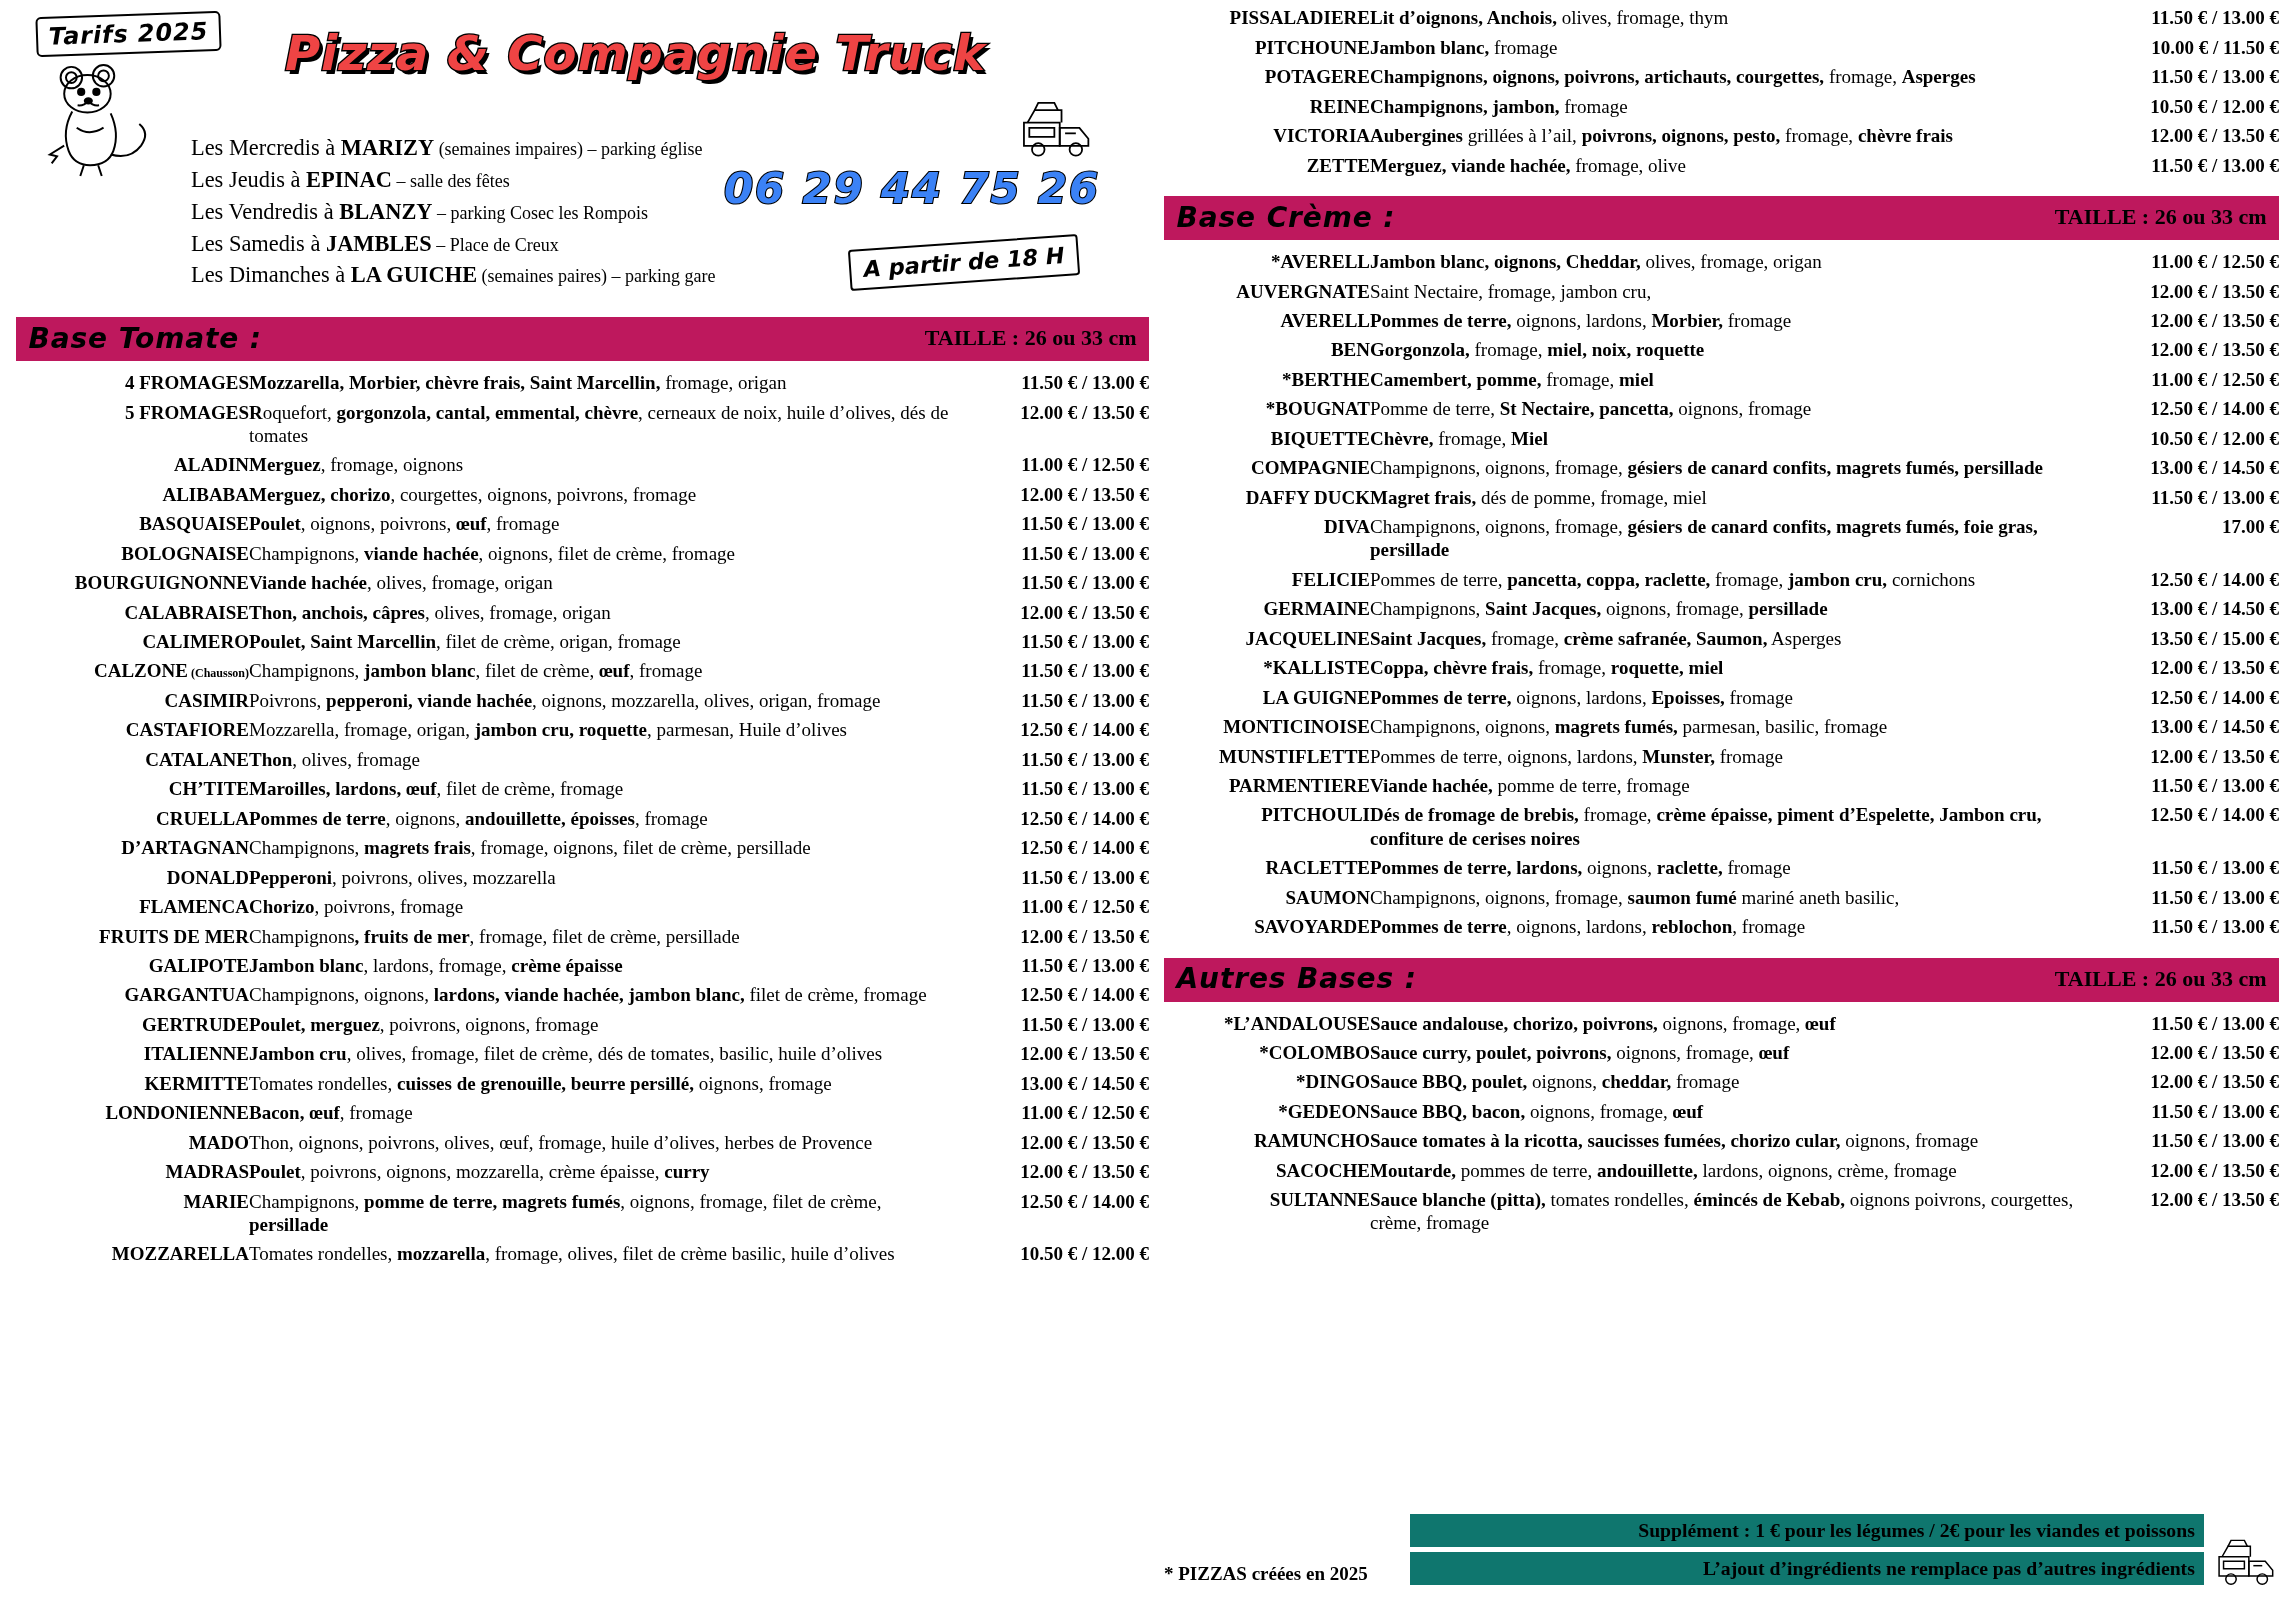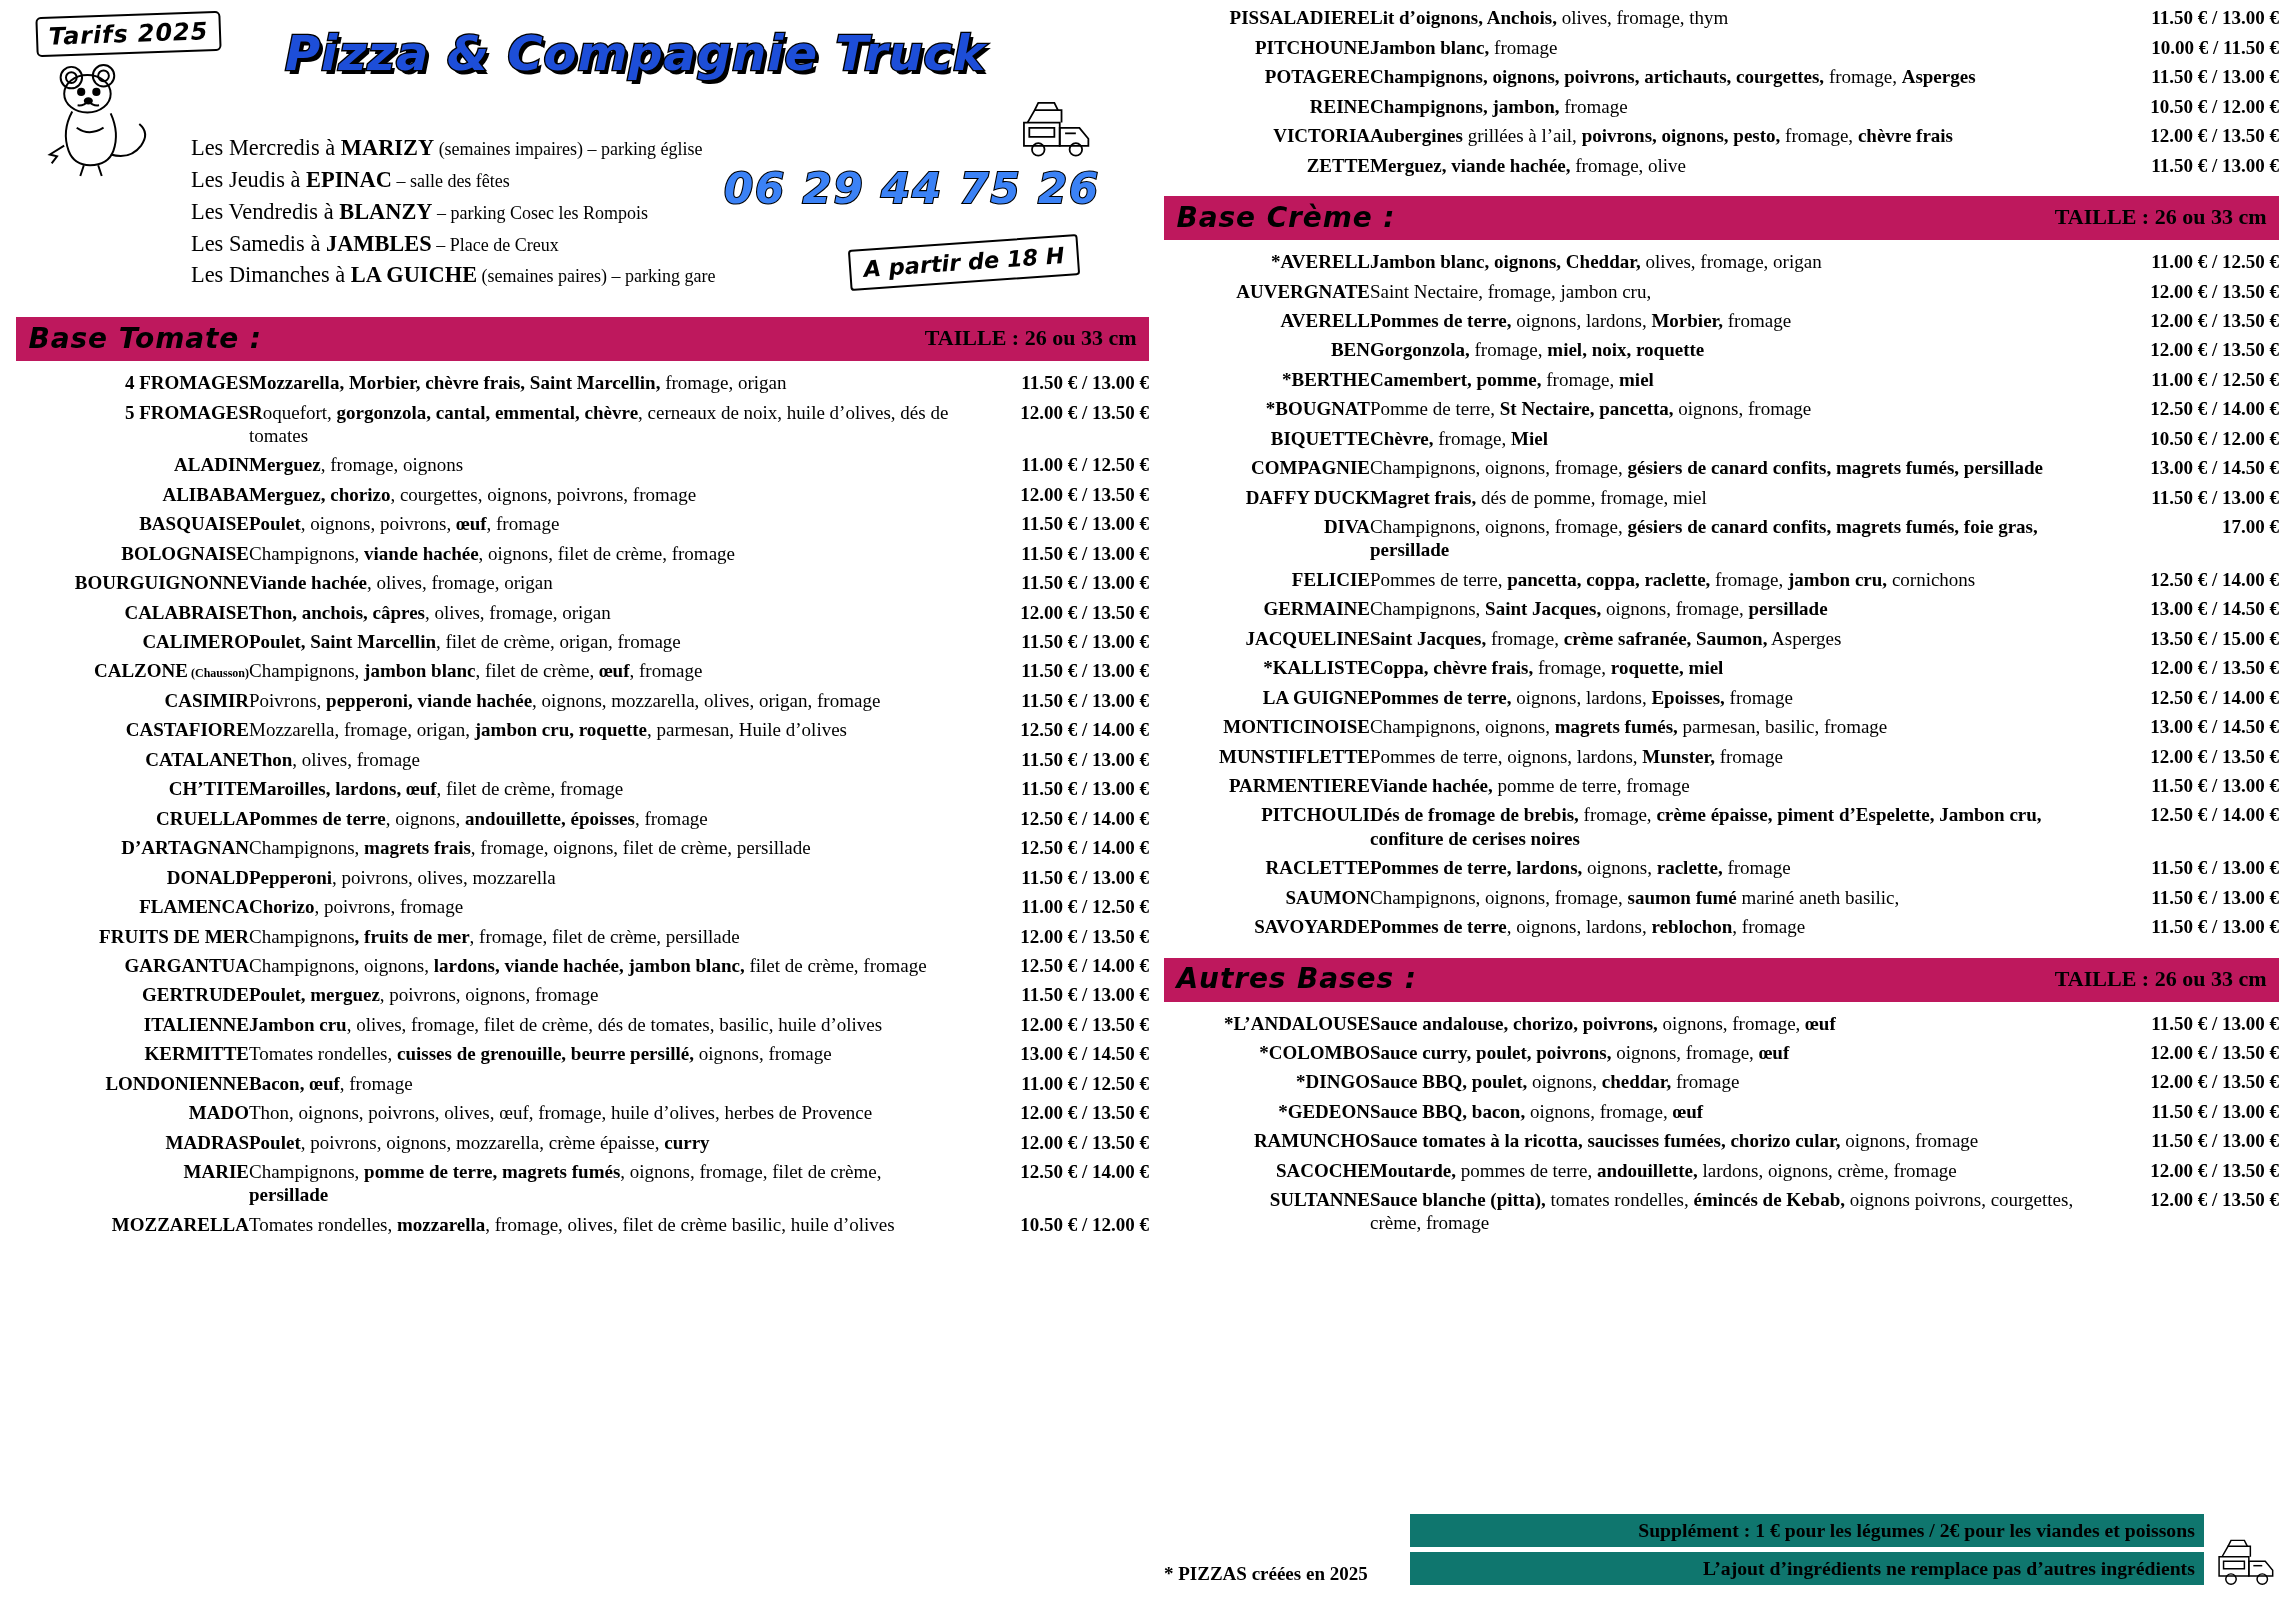--- a/index.html
+++ b/index.html
@@ -63,21 +63,21 @@
   }
   .main-title {
     position: absolute;
     left: 269px;
     top: 18px;
     font-family: "DejaVu Sans", sans-serif;
     font-weight: bold;
     font-style: italic;
     font-size: 48px;
     letter-spacing: 0.9px;
-    color: #1d4ed8;
+    color: #ef4444;
     -webkit-text-stroke: 2.7px #000;
     paint-order: stroke fill;
     text-shadow: 3.6px 3.6px 0 #000;
     white-space: nowrap;
     text-align: center;
   }
   .schedule {
     position: absolute;
     left: 175px;
     top: 125px;
@@ -385,20 +385,25 @@
             <td class="name">FLAMENCA</td>
             <td class="desc"><b>Chorizo</b>, poivrons, fromage</td>
             <td class="price">11.00 € / 12.50 €</td>
           </tr>
           <tr>
             <td class="name">FRUITS DE MER</td>
             <td class="desc">Champignons<b>, fruits de mer</b>, fromage, filet de crème, persillade</td>
             <td class="price">12.00 € / 13.50 €</td>
           </tr>
           <tr>
+            <td class="name">GALIPOTE</td>
+            <td class="desc"><b>Jambon blanc</b>, lardons, fromage, <b>crème épaisse</b></td>
+            <td class="price">11.50 € / 13.00 €</td>
+          </tr>
+          <tr>
             <td class="name">GARGANTUA</td>
             <td class="desc">Champignons, oignons, <b>lardons, viande hachée, jambon blanc,</b> filet de crème, fromage</td>
             <td class="price">12.50 € / 14.00 €</td>
           </tr>
           <tr>
             <td class="name">GERTRUDE</td>
             <td class="desc"><b>Poulet, merguez</b>, poivrons, oignons, fromage</td>
             <td class="price">11.50 € / 13.00 €</td>
           </tr>
           <tr>

